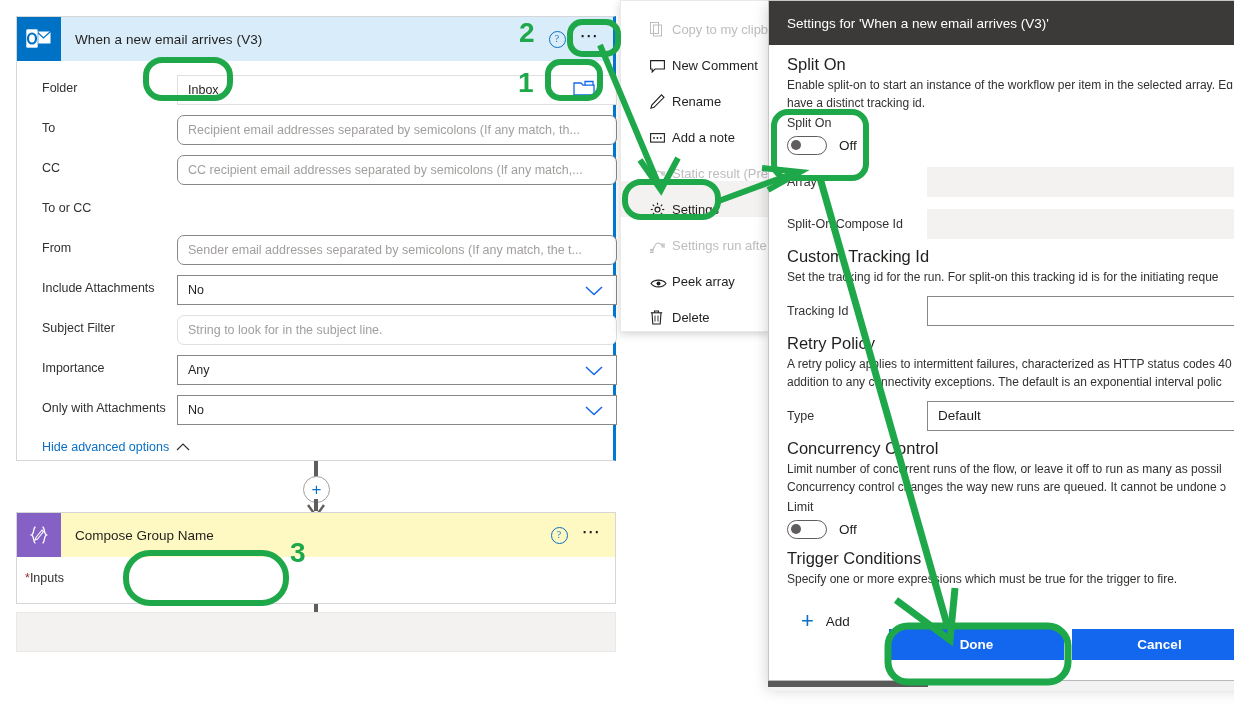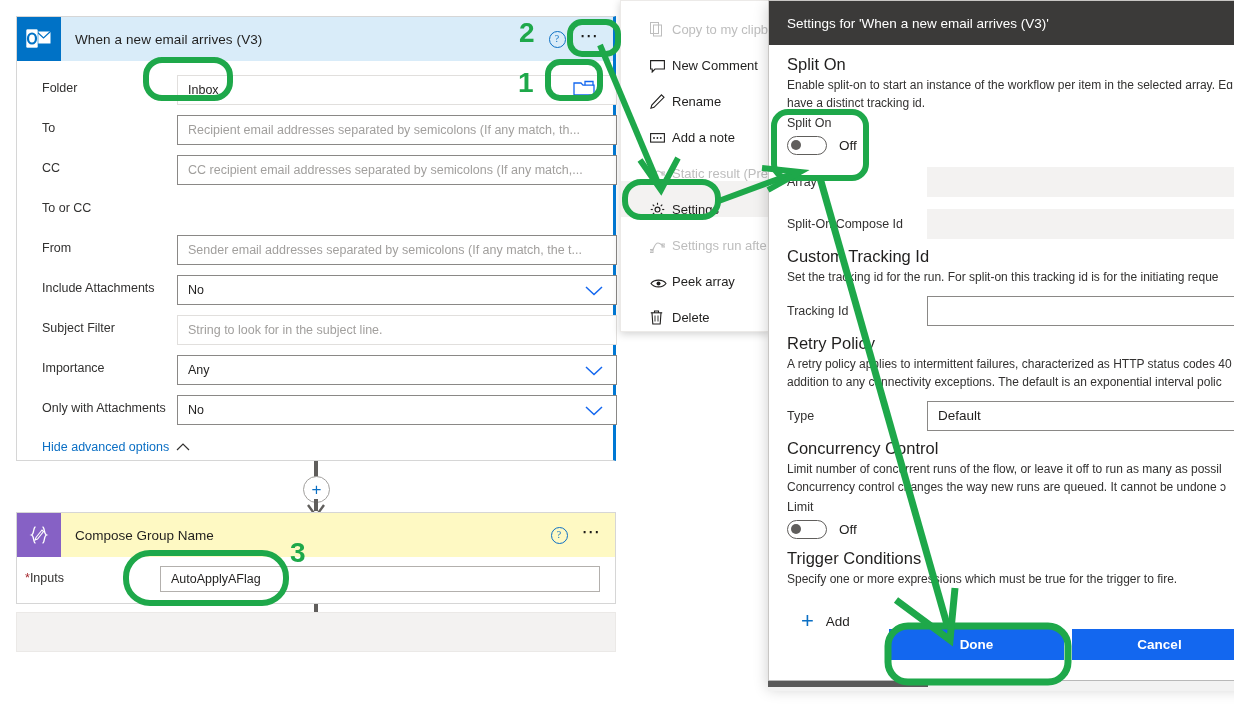--- a/index.html
+++ b/index.html
@@ -50,21 +50,21 @@
   .flabel{
     position:absolute;left:25px;top:10px;font-size:12.5px;color:#323130;
     white-space:nowrap;
   }
   .finput{
     position:absolute;left:160px;width:440px;height:30px;top:4px;
     border:1px solid #8a8886;background:#fff;box-sizing:border-box;
     font-size:12.5px;color:#201f1e;padding:0 10px;line-height:28px;
     white-space:nowrap;overflow:hidden;
   }
-  .finput.ph{color:#a19f9d;}
+  .finput.ph{color:#a19f9d;border-radius:7px;}
   .finput.noborder{border:1px solid #e1dfdd;}
   .chev{
     position:absolute;right:14px;top:9px;width:14px;height:8px;
   }
   .chev svg{display:block;}
   .folder-pick{
     position:absolute;left:556px;top:8px;width:22px;height:20px;
   }
   #hide-advanced{
     position:absolute;left:25px;top:423px;font-size:12.5px;color:#0b6fc4;
@@ -308,21 +308,20 @@
         </svg>
       </div>
       <div id="compose-title">Compose Group Name</div>
       <div class="hdr-right">
         <div class="help-circle">?</div>
         <div class="ellipsis">⋯</div>
       </div>
     </div>
   </div>
   <div class="abs" id="inputs-label"><span class="req">*</span><span>Inputs</span></div>
-  <div class="abs" id="inputs-field">AutoApplyAFlag</div>
 
   <div class="abs" id="connector3"></div>
   <div class="abs" id="ghost-card"></div>
 </div>
 
 <div class="abs" id="ctx-menu">
 
   <div class="ctx-item disabled">
     <span class="ctx-ico">
       <svg width="13" height="15" viewBox="0 0 13 15">

